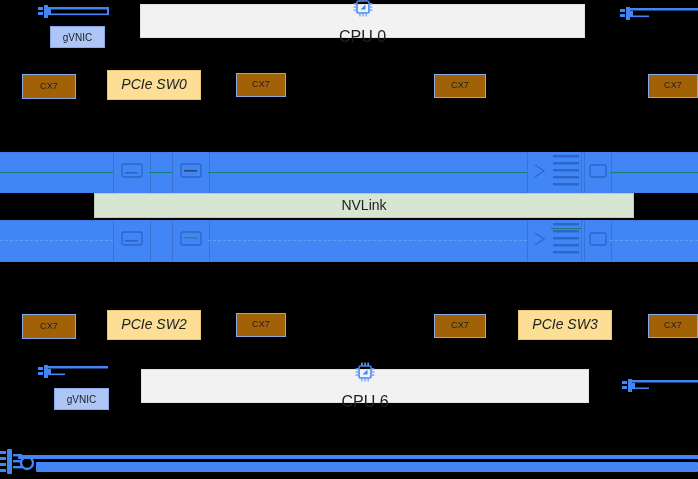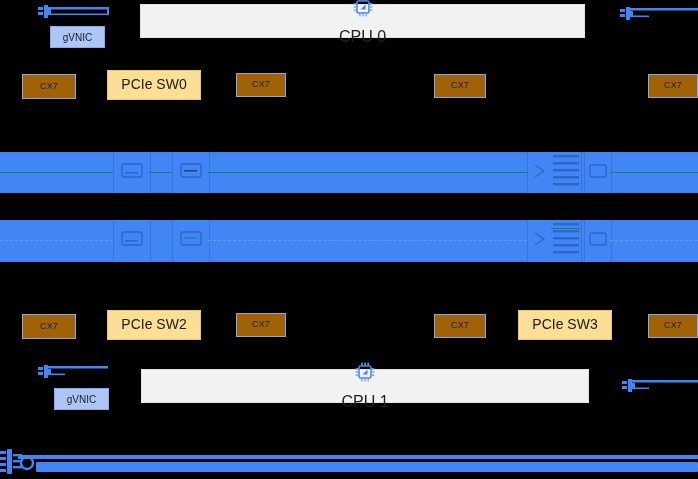--- a/index.html
+++ b/index.html
@@ -37,20 +37,21 @@
   }
   .node-gvnic {
     background: #aec6f6;
     border: 1px solid #8aa9e8;
     font-size: 10px;
   }
   .node-pcie {
     background: #fcdf95;
     border: 1px solid #e8c878;
     font-size: 14px;
+    font-style: italic;
   }
   .node-cpu {
     background: #f2f2f3;
     border: 1px solid #e2e2e4;
     font-size: 16px;
     gap: 10px;
   }
   .node-nvlink {
     background: #d7e6d2;
     border: 1px solid #b9d1b2;
@@ -239,20 +240,23 @@
         </svg>
       </span>
     </div>
 
     <div class="teal-line" style="left:0px;   top:20px; width:113px;"></div>
     <div class="teal-line" style="left:149px; top:20px; width:23px;"></div>
     <div class="teal-line" style="left:208px; top:20px; width:319px;"></div>
     <div class="teal-line" style="left:610px; top:20px; width:88px;"></div>
   </div>
 
+  <div class="abs node node-nvlink" style="left:94px; top:193px; width:540px; height:25px;">
+    <span>NVLink</span>
+  </div>
 
   <div class="abs gpu-band" style="left:0; top:220px; width:698px; height:42px;">
     <div class="band-rule" style="top:0px;"></div>
     <div class="band-rule" style="top:41px;"></div>
 
     <div class="gpu-cell" style="left:113px; width:36px;">
       <span class="gpu-glyph">
         <svg width="22" height="20" viewBox="0 0 22 20" aria-hidden="true">
           <rect x="1" y="3" width="20" height="13" rx="2" fill="none" stroke="#1a4fa8" stroke-width="1.4"></rect>
           <rect x="4" y="11" width="13" height="1.6" fill="#1a4fa8"></rect>
@@ -354,21 +358,21 @@
           <rect x="13.4" y="17.4" width="1.5" height="3"></rect>
           <rect x="1.6" y="7.2" width="3" height="1.5"></rect>
           <rect x="1.6" y="10.3" width="3" height="1.5"></rect>
           <rect x="1.6" y="13.4" width="3" height="1.5"></rect>
           <rect x="17.4" y="7.2" width="3" height="1.5"></rect>
           <rect x="17.4" y="10.3" width="3" height="1.5"></rect>
           <rect x="17.4" y="13.4" width="3" height="1.5"></rect>
         </g>
       </svg>
     </span>
-    <span>CPU 1</span>
+    <span>CPU 6</span>
   </div>
 
   <div class="abs nic-icon" style="left:622px; top:378px; width:76px; height:18px;">
     <svg class="icon" width="76" height="18" viewBox="0 0 76 18" aria-hidden="true">
       <rect x="0" y="3" width="5" height="3" fill="#4285f4"></rect>
       <rect x="0" y="8" width="5" height="3" fill="#4285f4"></rect>
       <rect x="6" y="1" width="4" height="13" fill="#4285f4"></rect>
       <rect x="10" y="5" width="3" height="5" fill="#4285f4"></rect>
       <rect x="9" y="2" width="67" height="2.5" fill="#4285f4"></rect>
       <rect x="9" y="9.5" width="18" height="1.6" fill="#4285f4"></rect>

